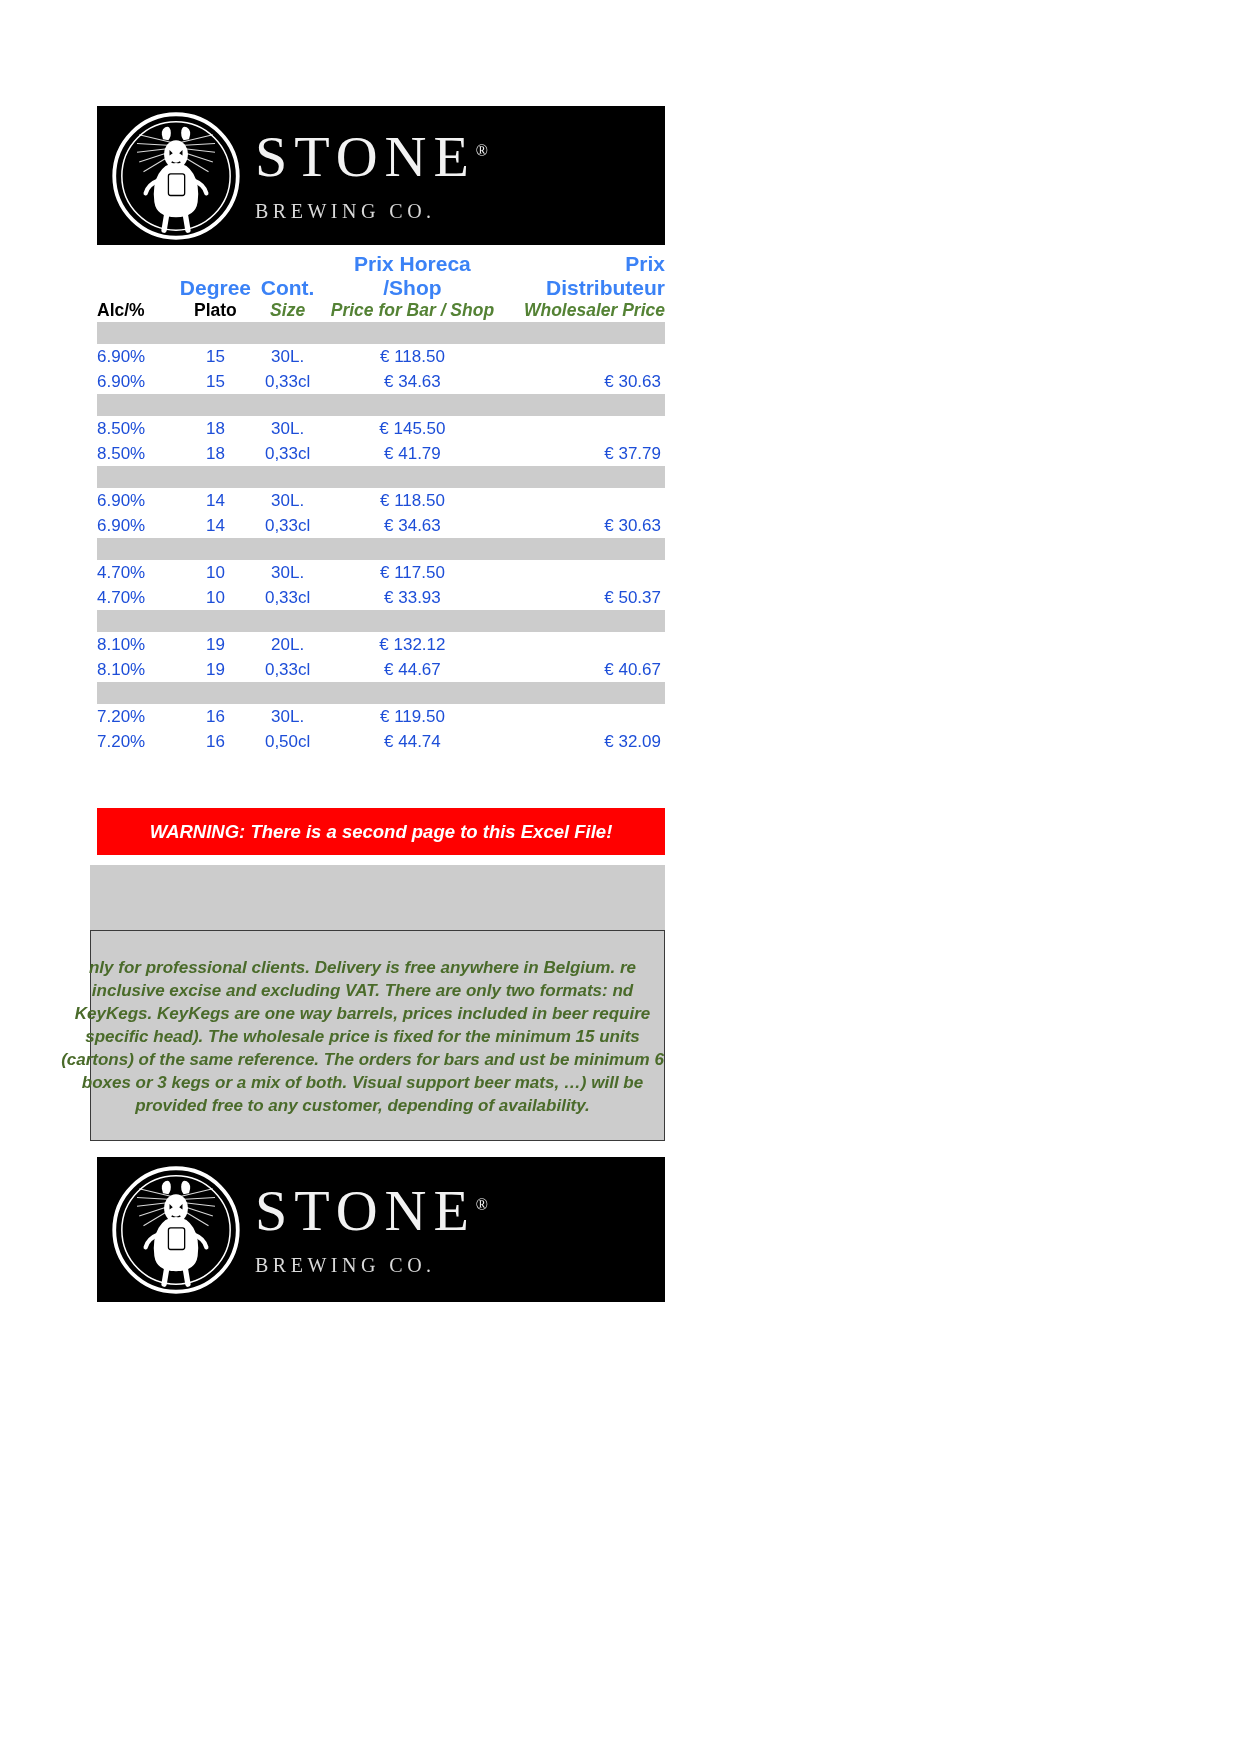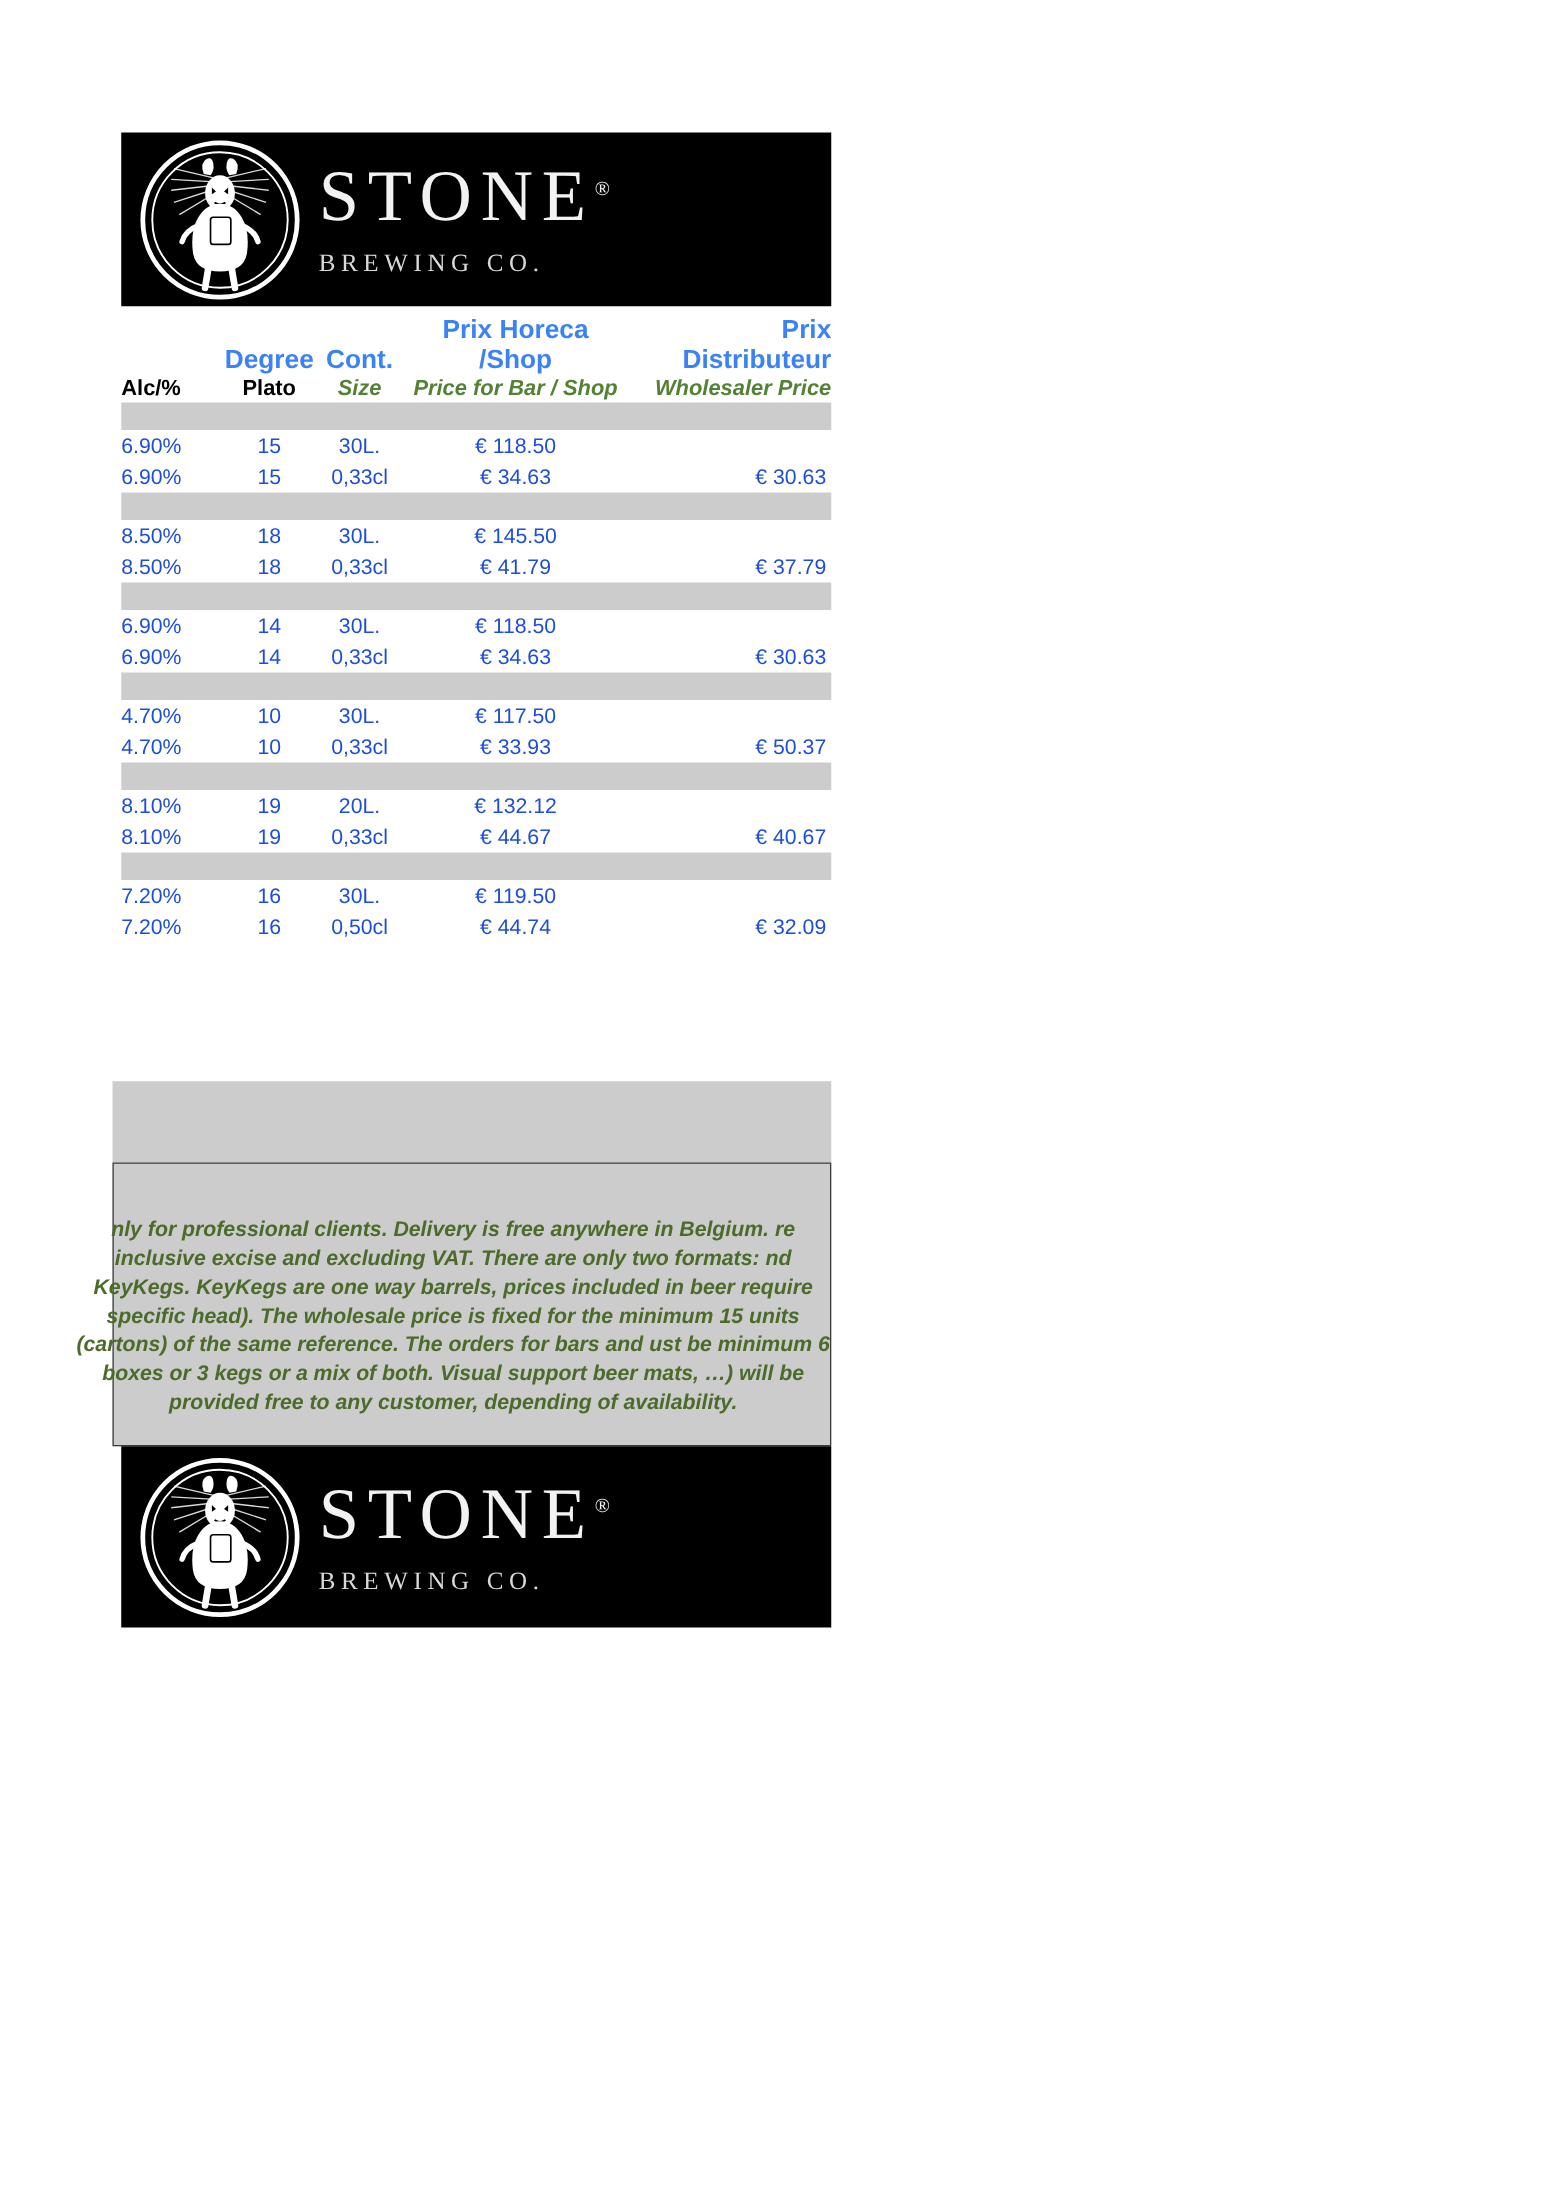--- a/index.html
+++ b/index.html
@@ -62,21 +62,21 @@
     position:absolute;left:90px;top:865px;width:575px;height:65px;background:#cccccc;
   }
   .cond-title{
     position:absolute;left:78px;top:884px;width:300px;
     font-size:29px;font-weight:bold;font-style:italic;color:#4e8234;
     text-decoration:underline;white-space:nowrap;
   }
   .cond-box{
     position:absolute;left:90px;top:930px;width:575px;
     background:#cccccc;border:1.5px solid #3a3a3a;
-    box-sizing:border-box;padding:42px 0 22px 0;
+    box-sizing:border-box;padding:26px 0 22px 0;
   }
   .cond-text{
     font-size:17px;font-weight:bold;font-style:italic;color:#4a6b2a;
     line-height:1.35;text-align:center;
     margin-left:-38px;width:calc(100% + 38px);
     padding:0 4px;
   }
 </style>
 </head>
 <body>
@@ -249,20 +249,21 @@
         <tr class="drow">
           <td class="c-alc">7.20%</td>
           <td class="c-deg">16</td>
           <td class="c-size">0,50cl</td>
           <td class="c-bar">€ 44.74</td>
           <td class="c-whole">€ 32.09</td>
         </tr>
       </tbody>
   </table>
 
+  <div class="warning">WARNING: There is a second page to this Excel File!</div>
 
   <div class="cond-band"></div>
 
   <div class="cond-box">
     <div class="cond-text">nly for professional clients. Delivery is free anywhere in Belgium. re inclusive excise and excluding VAT. There are only two formats: nd KeyKegs. KeyKegs are one way barrels, prices included in beer require specific head). The wholesale price is fixed for the minimum 15 units (cartons) of the same reference. The orders for bars and ust be minimum 6 boxes or 3 kegs or a mix of both. Visual support beer mats, …) will be provided free to any customer, depending of availability.</div>
   </div>
 
   <div class="banner" style="left:97px;top:1157px;width:568px;height:145px;">
     <div class="stripes">
       <div style="background:#3b5a22;"></div>

